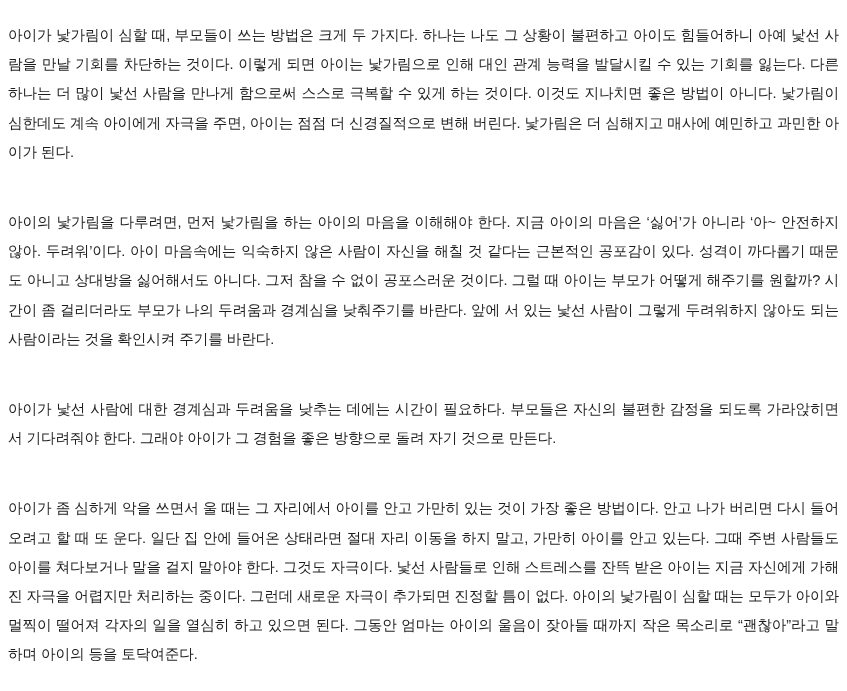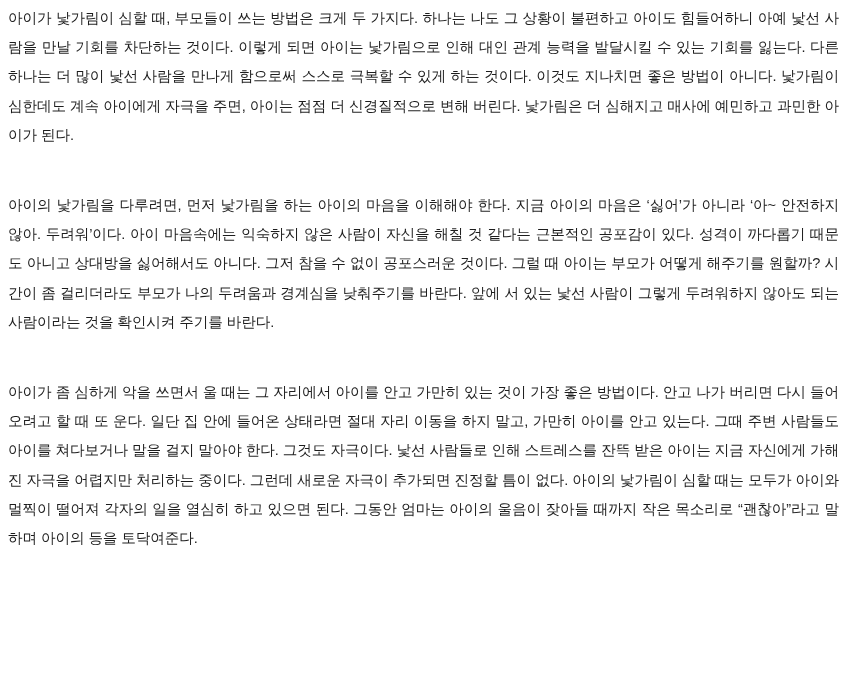--- a/index.html
+++ b/index.html
@@ -11,21 +11,21 @@
     width: 847px;
     height: 691px;
     font-family: "Liberation Sans", "DejaVu Sans", sans-serif;
     color: #1a1a1a;
     overflow: hidden;
   }
   .page {
     width: 847px;
     height: 691px;
     box-sizing: border-box;
-    padding: 4px 8px 0 8px;
+    padding: 21px 8px 0 8px;
     background: #ffffff;
   }
   .body-text {
     font-size: 14.6px;
     line-height: 29.2px;
     text-align: justify;
     text-justify: inter-character;
     letter-spacing: -0.1px;
     color: #1d1d1d;
     margin: 0;
@@ -36,14 +36,15 @@
   }
   .para:last-child {
   }
 </style>
 </head>
 <body>
 
 <div class="page">
   <p class="body-text para">아이가 낯가림이 심할 때, 부모들이 쓰는 방법은 크게 두 가지다. 하나는 나도 그 상황이 불편하고 아이도 힘들어하니 아예 낯선 사람을 만날 기회를 차단하는 것이다. 이렇게 되면 아이는 낯가림으로 인해 대인 관계 능력을 발달시킬 수 있는 기회를 잃는다. 다른 하나는 더 많이 낯선 사람을 만나게 함으로써 스스로 극복할 수 있게 하는 것이다. 이것도 지나치면 좋은 방법이 아니다. 낯가림이 심한데도 계속 아이에게 자극을 주면, 아이는 점점 더 신경질적으로 변해 버린다. 낯가림은 더 심해지고 매사에 예민하고 과민한 아이가 된다.</p>
   <p class="body-text para">아이의 낯가림을 다루려면, 먼저 낯가림을 하는 아이의 마음을 이해해야 한다. 지금 아이의 마음은 ‘싫어’가 아니라 ‘아~ 안전하지 않아. 두려워’이다. 아이 마음속에는 익숙하지 않은 사람이 자신을 해칠 것 같다는 근본적인 공포감이 있다. 성격이 까다롭기 때문도 아니고 상대방을 싫어해서도 아니다. 그저 참을 수 없이 공포스러운 것이다. 그럴 때 아이는 부모가 어떻게 해주기를 원할까? 시간이 좀 걸리더라도 부모가 나의 두려움과 경계심을 낮춰주기를 바란다. 앞에 서 있는 낯선 사람이 그렇게 두려워하지 않아도 되는 사람이라는 것을 확인시켜 주기를 바란다.</p>
+  <p class="body-text para">아이가 낯선 사람에 대한 경계심과 두려움을 낮추는 데에는 시간이 필요하다. 부모들은 자신의 불편한 감정을 되도록 가라앉히면서 기다려줘야 한다. 그래야 아이가 그 경험을 좋은 방향으로 돌려 자기 것으로 만든다.</p>
   <p class="body-text para">아이가 좀 심하게 악을 쓰면서 울 때는 그 자리에서 아이를 안고 가만히 있는 것이 가장 좋은 방법이다. 안고 나가 버리면 다시 들어오려고 할 때 또 운다. 일단 집 안에 들어온 상태라면 절대 자리 이동을 하지 말고, 가만히 아이를 안고 있는다. 그때 주변 사람들도 아이를 쳐다보거나 말을 걸지 말아야 한다. 그것도 자극이다. 낯선 사람들로 인해 스트레스를 잔뜩 받은 아이는 지금 자신에게 가해진 자극을 어렵지만 처리하는 중이다. 그런데 새로운 자극이 추가되면 진정할 틈이 없다. 아이의 낯가림이 심할 때는 모두가 아이와 멀찍이 떨어져 각자의 일을 열심히 하고 있으면 된다. 그동안 엄마는 아이의 울음이 잦아들 때까지 작은 목소리로 “괜찮아”라고 말하며 아이의 등을 토닥여준다.</p>
 </div>
 
 </body></html>

